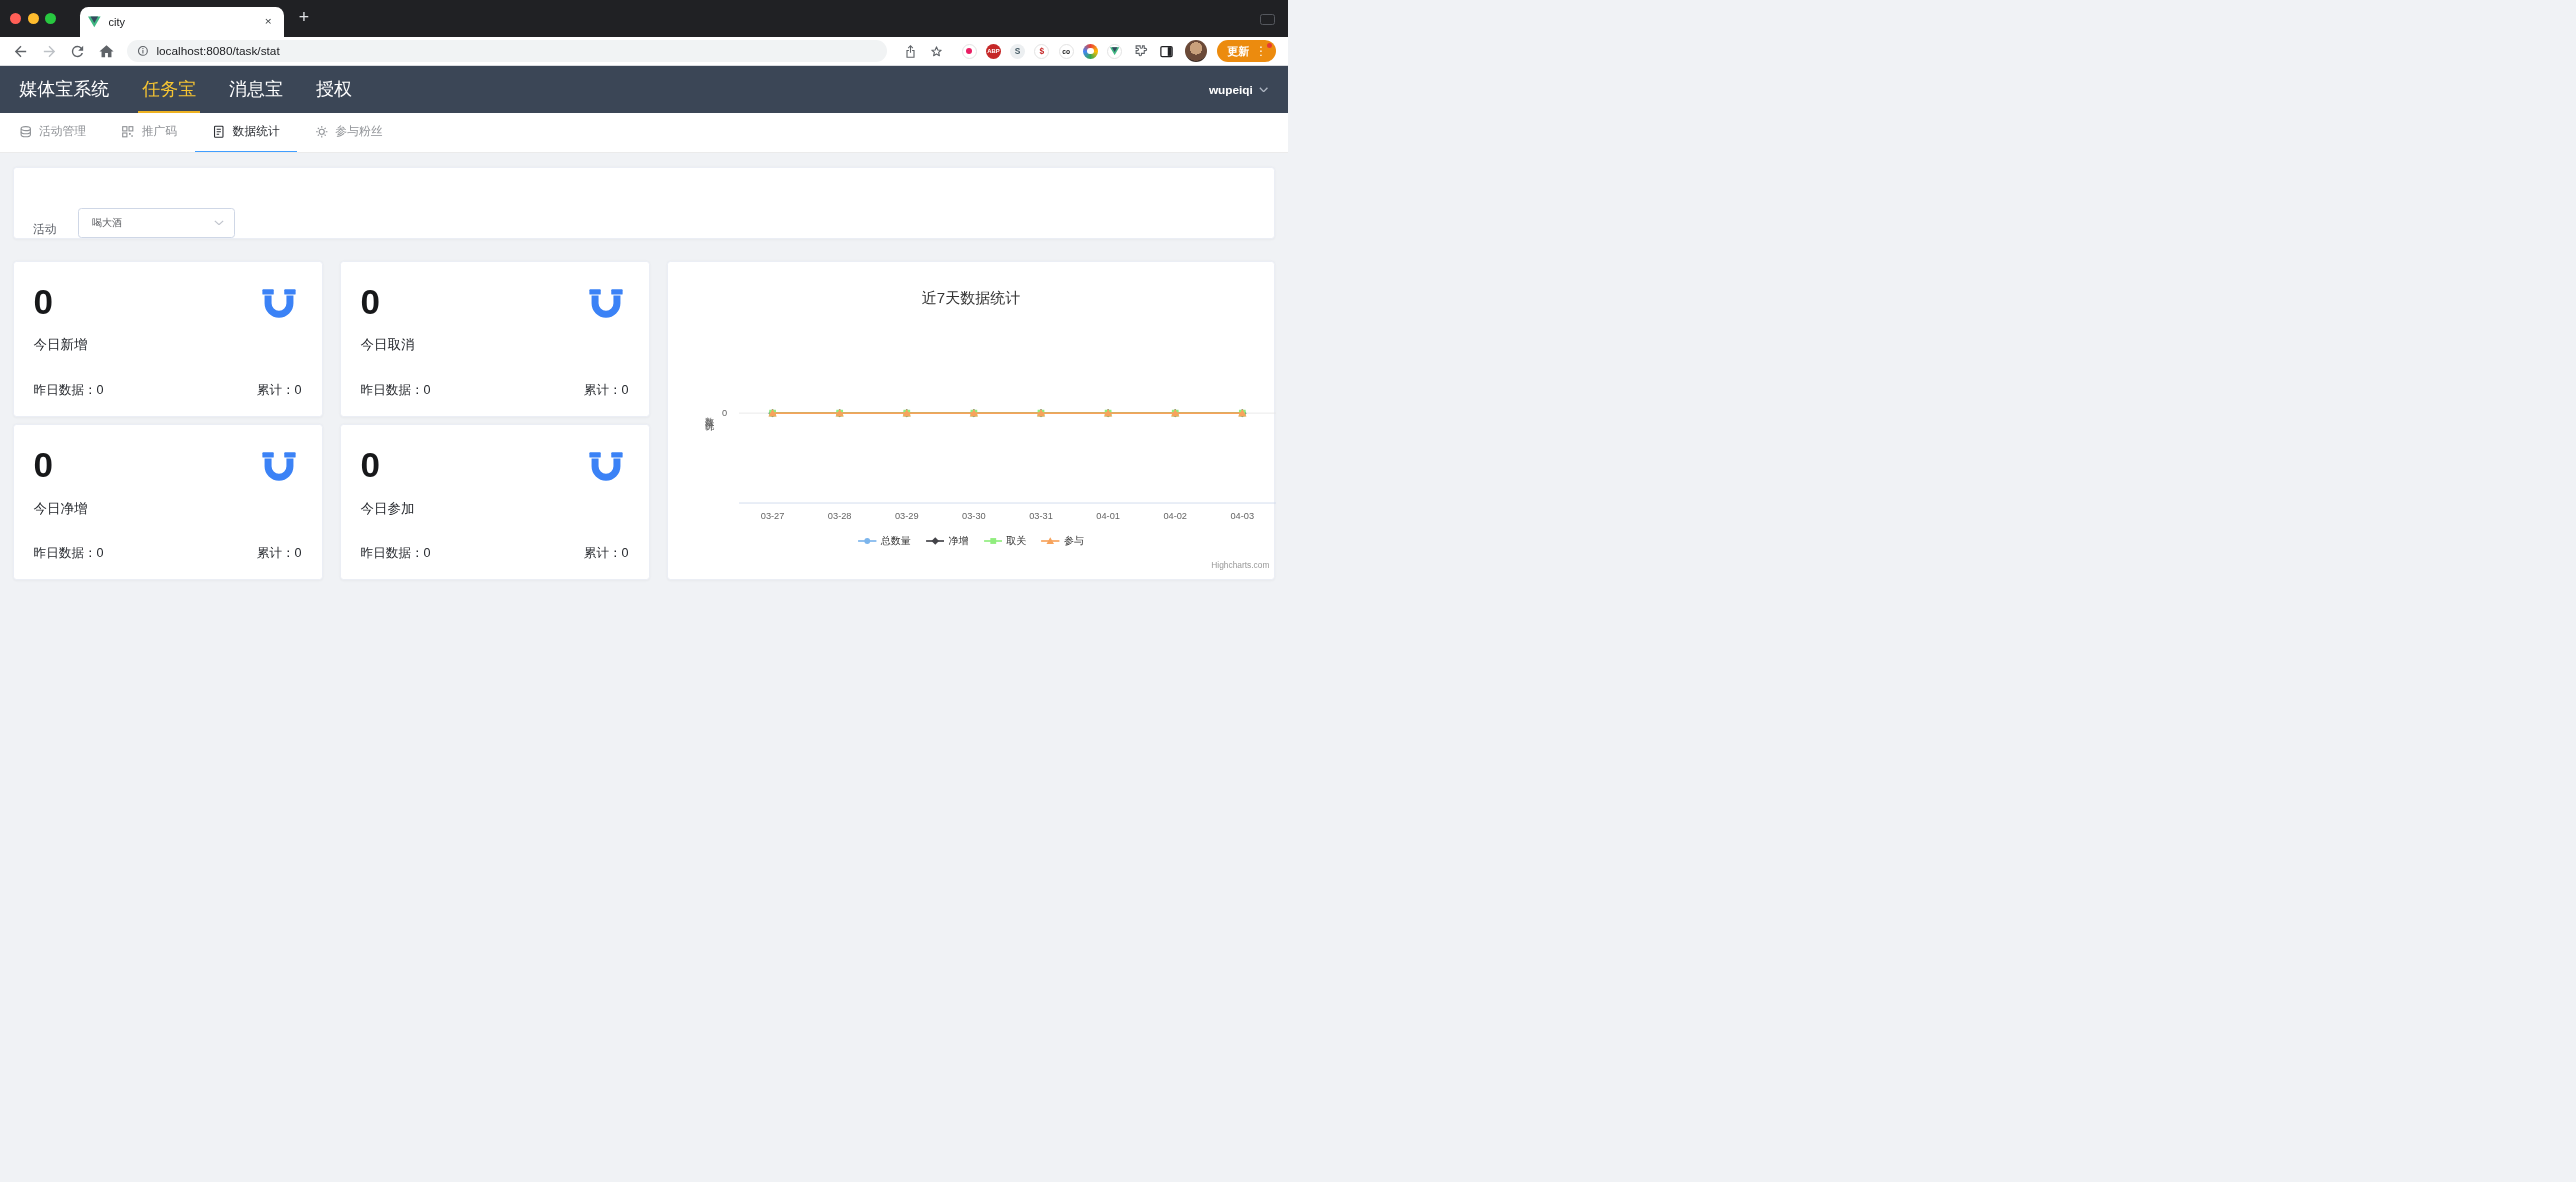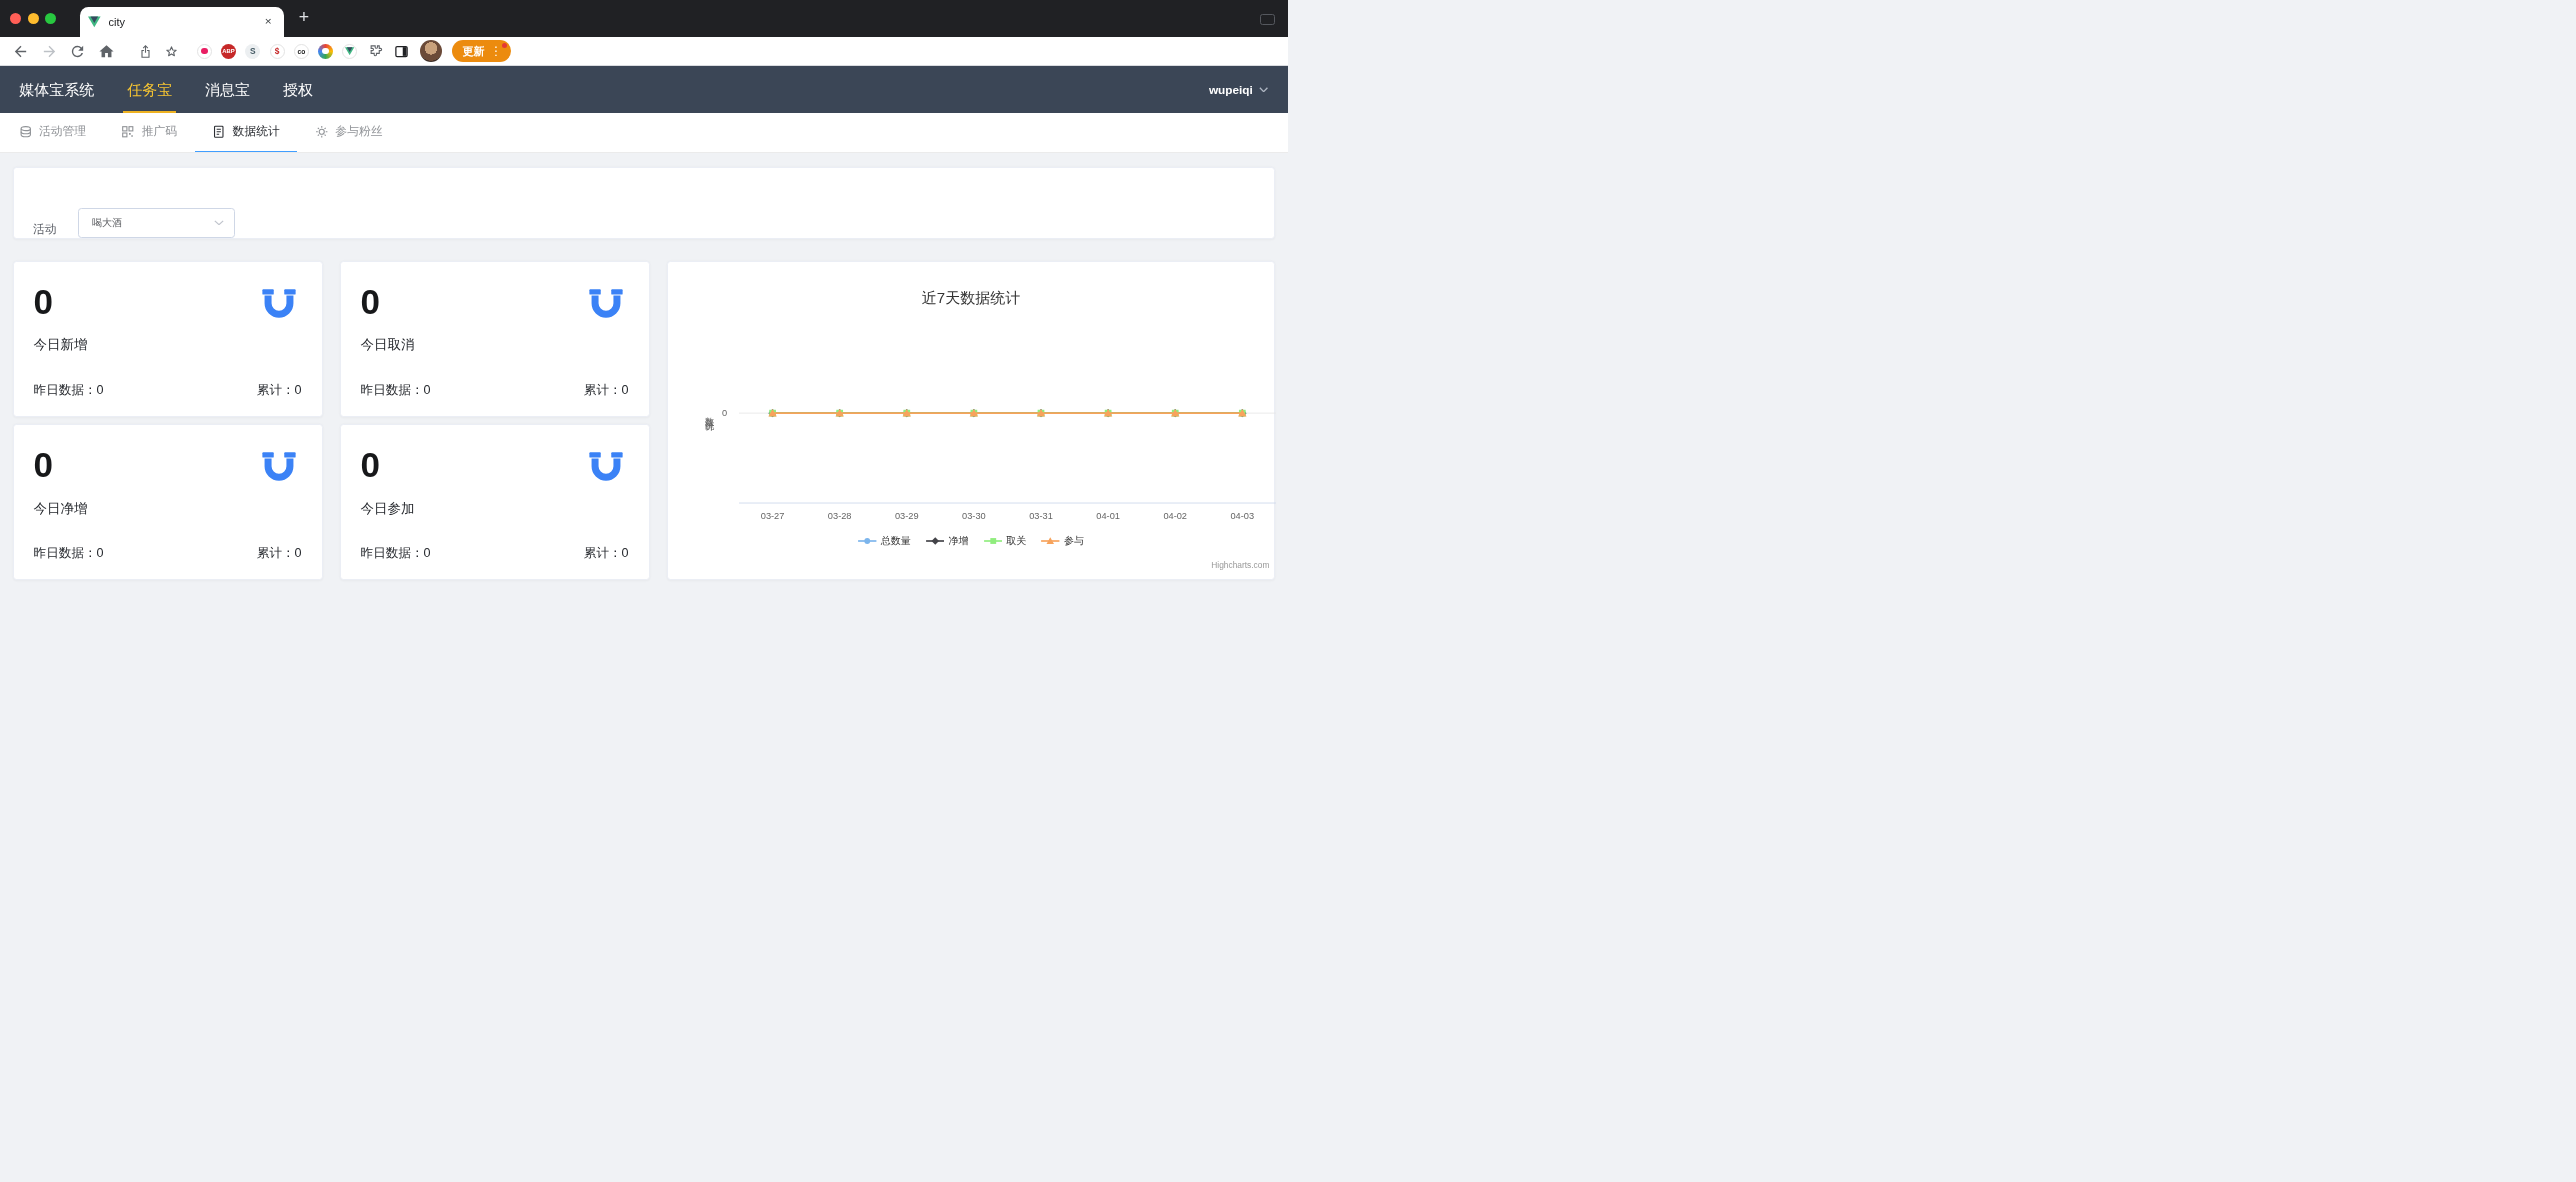--- a/index.html
+++ b/index.html
@@ -46,21 +46,21 @@
   .update-pill { height:22px; margin-left:10px; background:#ec8b0e; border-radius:11px;
                  display:flex; align-items:center; padding:0 5px 0 10px; flex:none; }
   .update-label { color:#fff; font-size:11px; font-weight:bold; }
   .menu-dots { position:relative; color:#fff; font-size:11.8px; padding:0 4.2px; margin-left:1.7px; }
   .notif-dot { position:absolute; top:-0.8px; right:-0.8px; width:5px; height:5px;
                border-radius:50%; background:#e53935; }
 
   
   .appnav { height:47px; background:#3b4656; display:flex; align-items:center; padding:0 20px 0 10px; }
   .nav-item { position:relative; height:47px; line-height:47px; padding:0 9.3px; margin-right:14.3px;
-              color:#fff; font-size:15px; cursor:default; }
+              color:#fff; font-size:18px; cursor:default; }
   .nav-item.active { color:#f6c532; }
   .nav-item.active::after { content:""; position:absolute; left:5px; right:5px; bottom:0;
                             height:2.5px; background:#eeb222; }
   .nav-spacer { flex:1; }
   .nav-user { display:flex; align-items:center; color:#fff; font-size:11.8px; font-weight:bold; gap:5.9px; }
   .nav-user svg { width:9.3px; height:5.9px; display:block; }
 
   
   .subnav { height:40px; background:#fff; border-bottom:0.8px solid #ebebeb;
             display:flex; align-items:flex-end; padding-left:17px; }
@@ -146,20 +146,30 @@
     <svg viewBox="0 0 24 24">
         <path d="M17.65 6.35A7.96 7.96 0 0 0 12 4a8 8 0 1 0 7.73 10h-2.08A6 6 0 1 1 12 6c1.66 0 3.14.69 4.22 1.78L13 11h7V4l-2.35 2.35z" fill="currentColor"></path>
       </svg>
   </span>
   <span class="tb-icon">
     <svg viewBox="0 0 24 24">
         <path d="M10 20v-6h4v6h5v-8h3L12 3 2 12h3v8z" fill="currentColor"></path>
       </svg>
   </span>
 
+  <div class="url-pill">
+    <span class="info-icon">
+      <svg viewBox="0 0 24 24">
+          <circle cx="12" cy="12" r="9" fill="none" stroke="currentColor" stroke-width="2.2"></circle>
+          <rect x="10.9" y="10.2" width="2.2" height="7" fill="currentColor"></rect>
+          <rect x="10.9" y="6.2" width="2.2" height="2.2" fill="currentColor"></rect>
+        </svg>
+    </span>
+    <span class="url-text">localhost:8080/task/stat</span>
+  </div>
 
   <span class="tb-right-icon">
     <svg viewBox="0 0 24 24">
         <path d="M12 1.5l4.3 4.3-1.2 1.2-2.2-2.2V14h-1.8V4.8L8.9 7 7.7 5.8z" fill="currentColor"></path>
         <path d="M5.5 9.5h4v1.8H7.3v9h9.4v-9h-2.2V9.5h4v12.6H5.5z" fill="currentColor"></path>
       </svg>
   </span>
   <span class="tb-right-icon">
     <svg viewBox="0 0 24 24">
         <path d="M12 4.6l2.1 4.9 5.3.44-4 3.5 1.2 5.2L12 15.9l-4.6 2.74 1.2-5.2-4-3.5 5.3-.44z" fill="none" stroke="currentColor" stroke-width="1.8" stroke-linejoin="round"></path>

